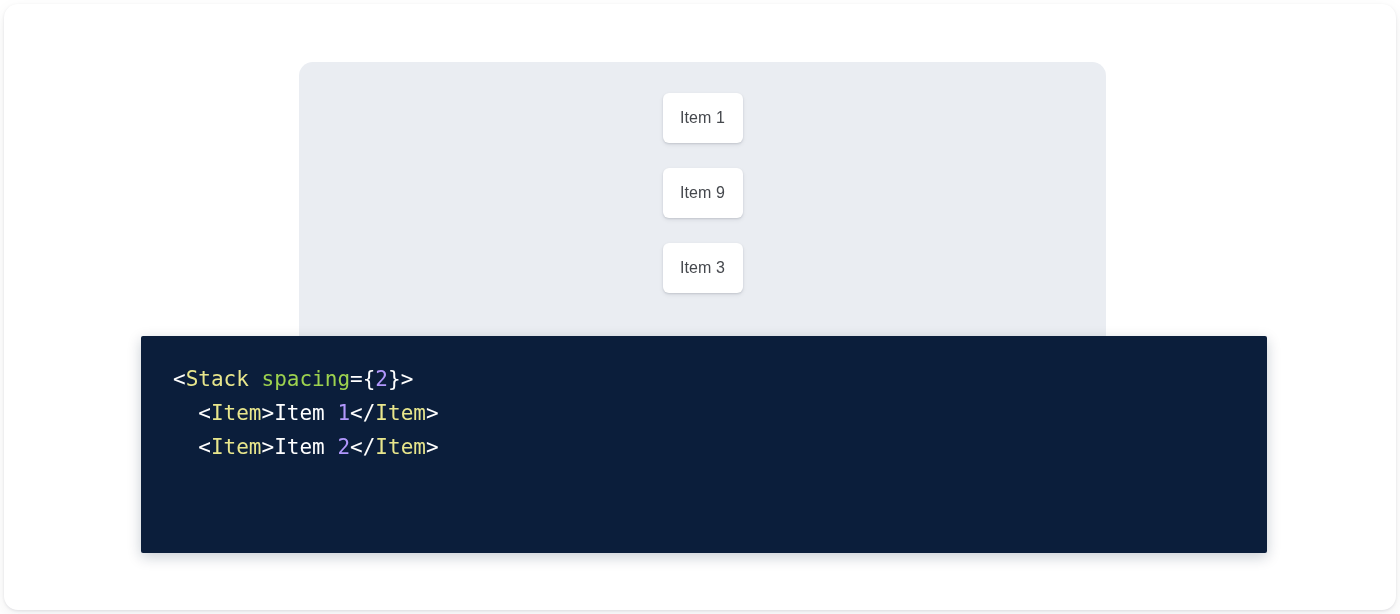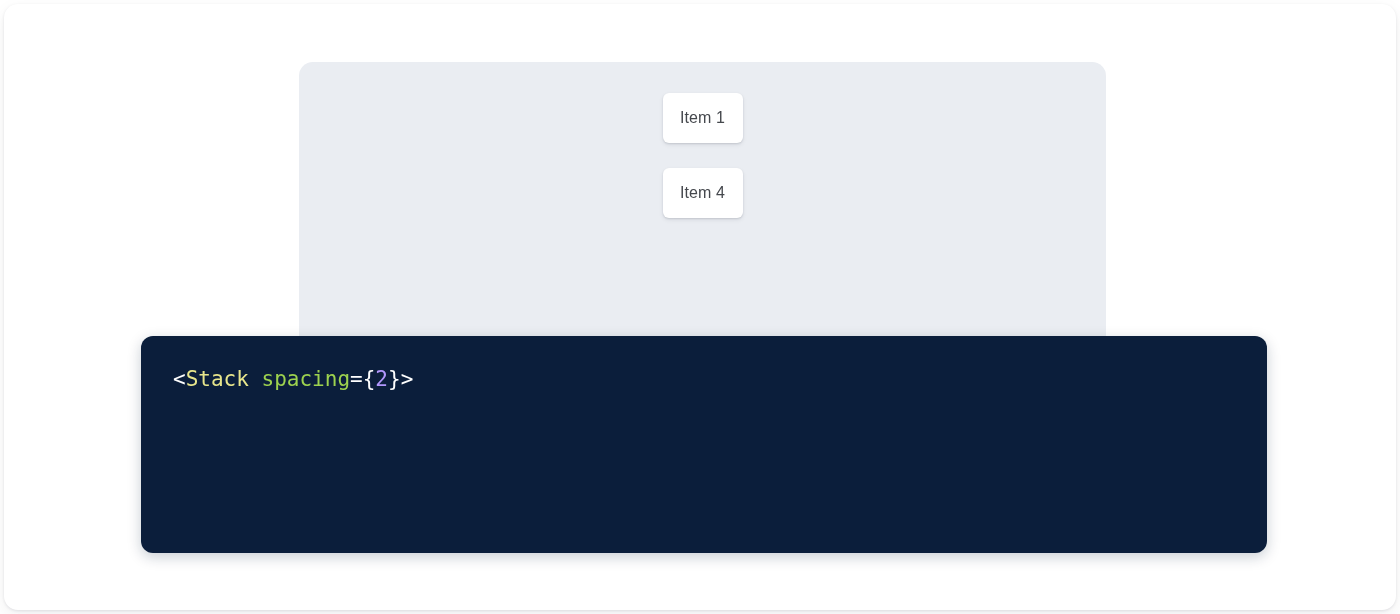--- a/index.html
+++ b/index.html
@@ -62,21 +62,21 @@
   }
 
   
   #code-block {
     position: absolute;
     left: 137px;
     top: 332px;
     width: 1126px;
     height: 217px;
     background: #0b1e3b;
-    border-radius: 12px;
+    border-radius: 2px;
     padding: 26px 32px;
     box-shadow: 0 4px 14px rgba(11,30,59,0.22);
   }
 
   #code-block pre {
     margin: 0;
     font-family: "DejaVu Sans Mono", "Liberation Mono", monospace;
     font-size: 21px;
     line-height: 34px;
     white-space: pre;
@@ -95,23 +95,28 @@
 <body>
 
 <div id="page-frame">
 
   <div id="preview-panel">
     <div class="stack">
       <div class="stack-item">
         <span>Item 1</span>
       </div>
       <div class="stack-item">
-        <span>Item 4</span>
+        <span>Item 9</span>
+      </div>
+      <div class="stack-item">
+        <span>Item 3</span>
       </div>
     </div>
   </div>
 
   <div id="code-block">
     <pre id="code-pre"><span class="ln"><span class="tok-punct">&lt;</span><span class="tok-tag">Stack</span><span class="tok-punct"> </span><span class="tok-attr">spacing</span><span class="tok-punct">={</span><span class="tok-num">2</span><span class="tok-punct">}&gt;</span>
+</span><span class="ln"><span class="tok-punct">  &lt;</span><span class="tok-tag">Item</span><span class="tok-punct">&gt;</span><span class="tok-text">Item </span><span class="tok-num">1</span><span class="tok-punct">&lt;/</span><span class="tok-tag">Item</span><span class="tok-punct">&gt;</span>
+</span><span class="ln"><span class="tok-punct">  &lt;</span><span class="tok-tag">Item</span><span class="tok-punct">&gt;</span><span class="tok-text">Item </span><span class="tok-num">2</span><span class="tok-punct">&lt;/</span><span class="tok-tag">Item</span><span class="tok-punct">&gt;</span>
 </span></pre>
   </div>
 
 </div>
 
 </body></html>

